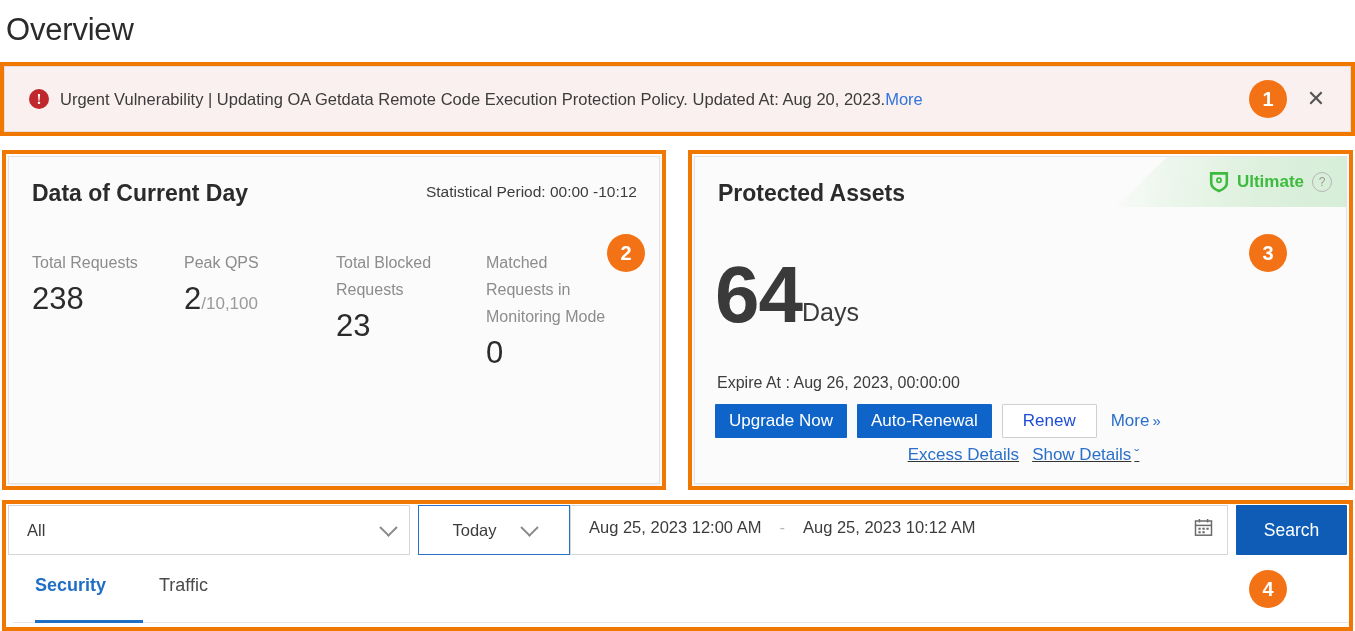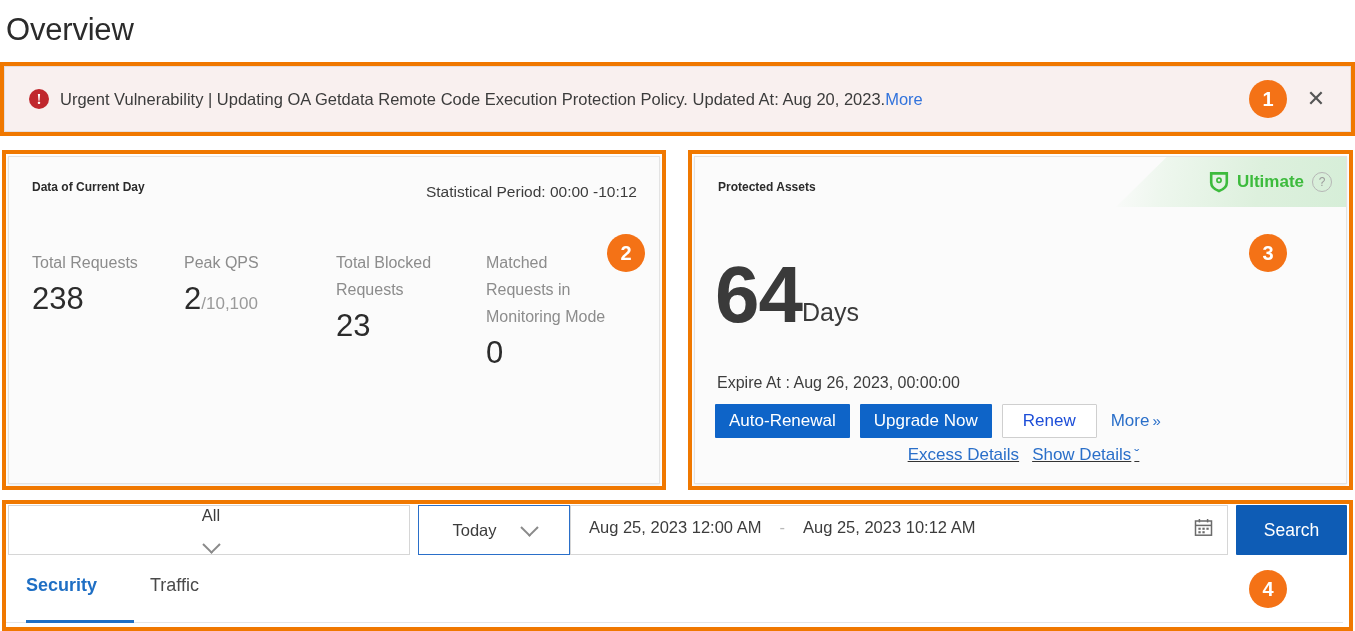--- a/index.html
+++ b/index.html
@@ -120,21 +120,21 @@
     box-sizing: border-box;
     box-shadow: 0 1px 3px rgba(0,0,0,0.09);
   }
   #card-left  { left: 8px;  top: 156px; width: 652px; height: 328px; }
   #card-right { left: 694px; top: 156px; width: 653px; height: 328px; }
 
   .card-title {
     position: absolute;
     left: 23px;
     top: 23px;
-    font-size: 12px;
+    font-size: 23px;
     font-weight: 600;
     color: #2b2b2b;
   }
   #stat-period {
     position: absolute;
     right: 22px;
     top: 26px;
     font-size: 15.5px;
     color: #3c3c3c;
   }
@@ -300,21 +300,20 @@
     box-sizing: border-box;
     cursor: pointer;
     font-size: 16.5px;
     color: #3c3c3c;
   }
   #select-all {
     width: 402px;
     padding-left: 18px;
     justify-content: space-between;
     padding-right: 14px;
-    flex-direction: column;
   }
   #select-today {
     width: 152px;
     margin-left: 8px;
     border: 1px solid #2a6fc9;
     justify-content: center;
     gap: 26px;
   }
   #date-range {
     flex: 1;
@@ -348,21 +347,21 @@
     width: 11px;
     height: 11px;
     border-right: 2px solid #8a8a8a;
     border-bottom: 2px solid #8a8a8a;
     transform: rotate(45deg) translate(-2px,-2px);
   }
 
   
   #tab-bar {
     position: absolute;
-    left: 4px;
+    left: 13px;
     top: 565px;
     width: 1339px;
     height: 58px;
     border-bottom: 1px solid #e6e6e6;
     box-sizing: border-box;
   }
   .tab {
     position: absolute;
     top: 10px;
     font-size: 18px;
@@ -434,22 +433,22 @@
   <div class="card-title">Protected Assets</div>
 
   <div id="days-wrap">
     <span id="days-number">64</span>
     <span id="days-unit">Days</span>
   </div>
 
   <div id="expire-at">Expire At : Aug 26, 2023, 00:00:00</div>
 
   <div id="asset-actions">
+    <button class="btn-primary">Upgrade Now</button>
     <button class="btn-primary">Auto-Renewal</button>
-    <button class="btn-primary">Upgrade Now</button>
     <button class="btn-outline">Renew</button>
     <span class="link-blue"><span>More</span><span class="chev">»</span></span>
   </div>
 
   <div id="asset-sublinks">
     <span class="link-blue">Excess Details</span>
     <span class="link-blue"><span>Show Details</span><span class="chev">ˇ</span></span>
   </div>
 </div>
 <div class="anno-box" style="left:688px;top:150px;width:665px;height:340px;"></div>

